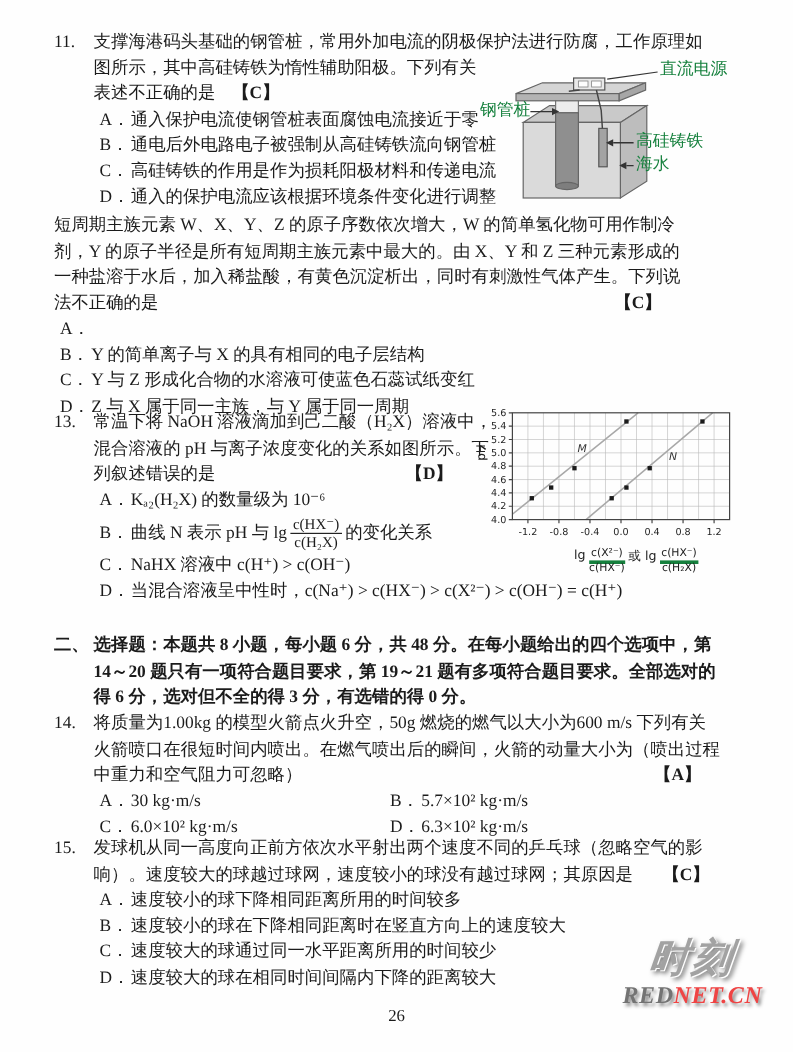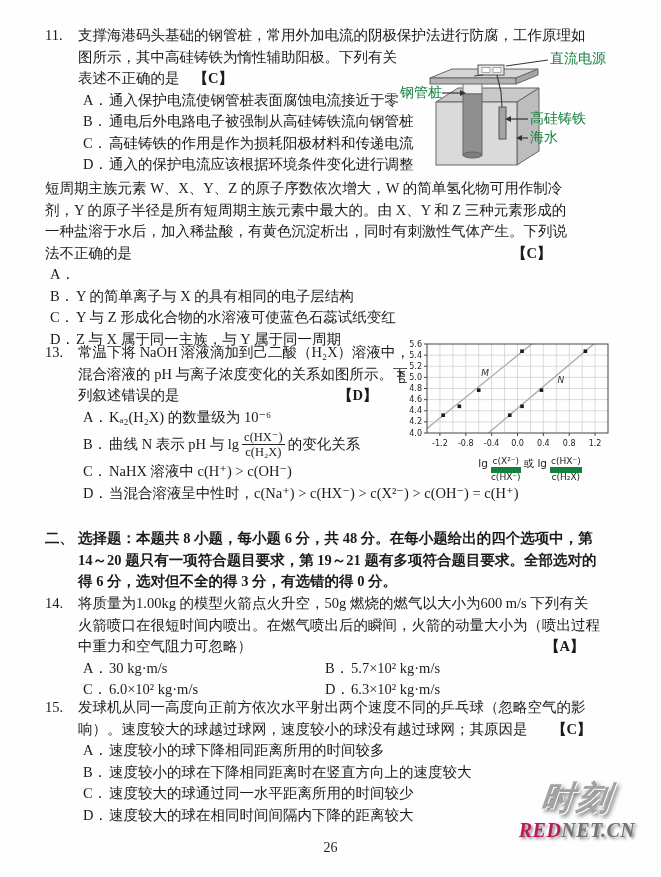--- a/index.html
+++ b/index.html
@@ -26,31 +26,31 @@
   
   .diagram11 { position:absolute; left:400px; top:52px; width:260px; height:132px; }
   .diagram11 svg { position:absolute; left:0; top:0; }
   .dlabel { position:absolute; font-size:14px; line-height:14px; white-space:nowrap; color:#15803d; }
   
   .chart13 { position:absolute; left:390px; top:338px; width:270px; height:142px; font-family:"DejaVu Sans",sans-serif; }
   .chart13 svg { position:absolute; left:0; top:0; }
   .ylab { position:absolute; left:6px; top:46px; font-size:10px; transform:rotate(-90deg); transform-origin:left top; color:#222; }
   .xlabel-row { position:absolute; left:30px; top:119px; width:220px; display:flex; justify-content:center; gap:3px; font-size:10.5px; color:#222; }
   .cfrac { display:inline-flex; flex-direction:column; text-align:center; line-height:1.1; font-size:9px; }
-  .cfrac .num { border-bottom:6px solid #15803d; padding:0 1px; }
+  .cfrac .num { border-bottom:3px solid #15803d; padding:0 1px; }
   
   .pageno { position:absolute; left:0; right:0; top:840px; text-align:center; font-size:14px; }
   
   .watermark { position:absolute; right:6px; top:776px; width:156px; text-align:center; pointer-events:none; }
   .wm-title { font-size:33px; font-weight:bold; font-style:italic; letter-spacing:3px; color:#a2a2a2;
               text-shadow:1px 1px 0 #fff, 3px 3px 4px #666; transform:skewX(-6deg); }
   .wm-site { font-size:20px; font-weight:bold; font-style:italic; letter-spacing:0.5px; margin-top:-2px;
              text-shadow:2px 2px 3px #888; }
-  .wm-red { color:#be185d; }
-  .wm-gray { color:#737373; }
+  .wm-red { color:#737373; }
+  .wm-gray { color:#ef4444; }
 </style>
 </head>
 <body>
 
 <section class="q" style="top:25px;">
   <span class="q-num">11.</span>
   <div class="q-body">
     <div class="line">支撑海港码头基础的钢管桩，常用外加电流的阴极保护法进行防腐，工作原理如</div>
     <div class="line">图所示，其中高硅铸铁为惰性辅助阳极。下列有关</div>
     <div class="line"><span>表述不正确的是</span><span class="ans" style="margin-left:14px;">【C】</span></div>

